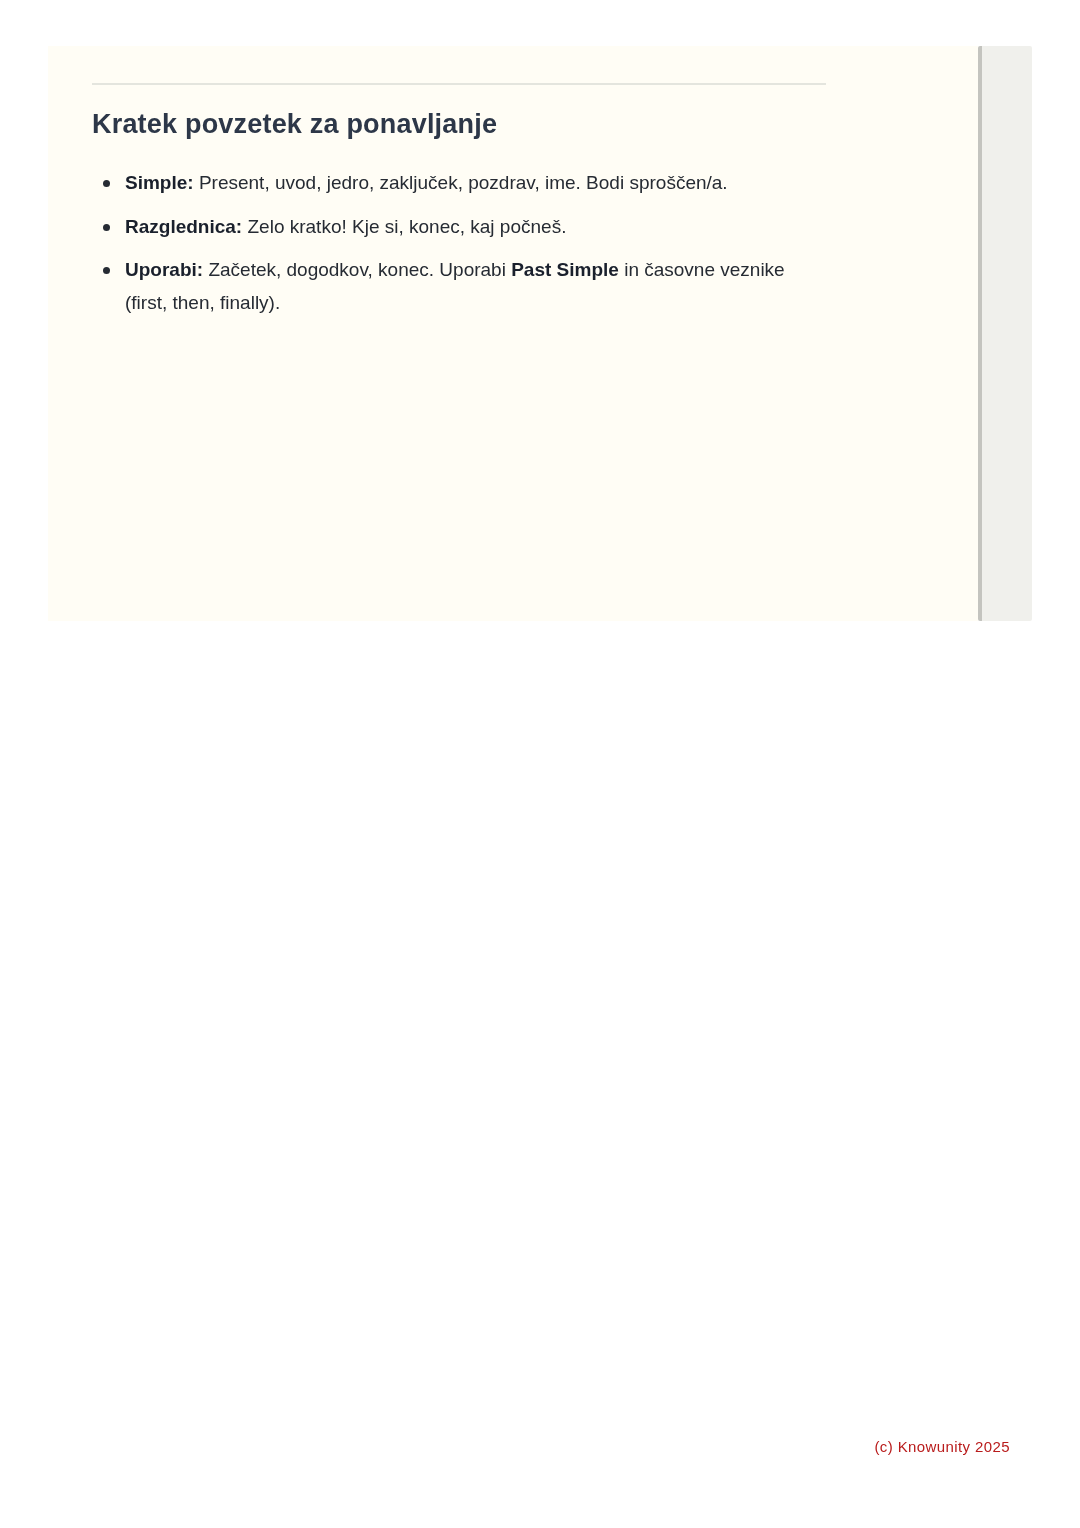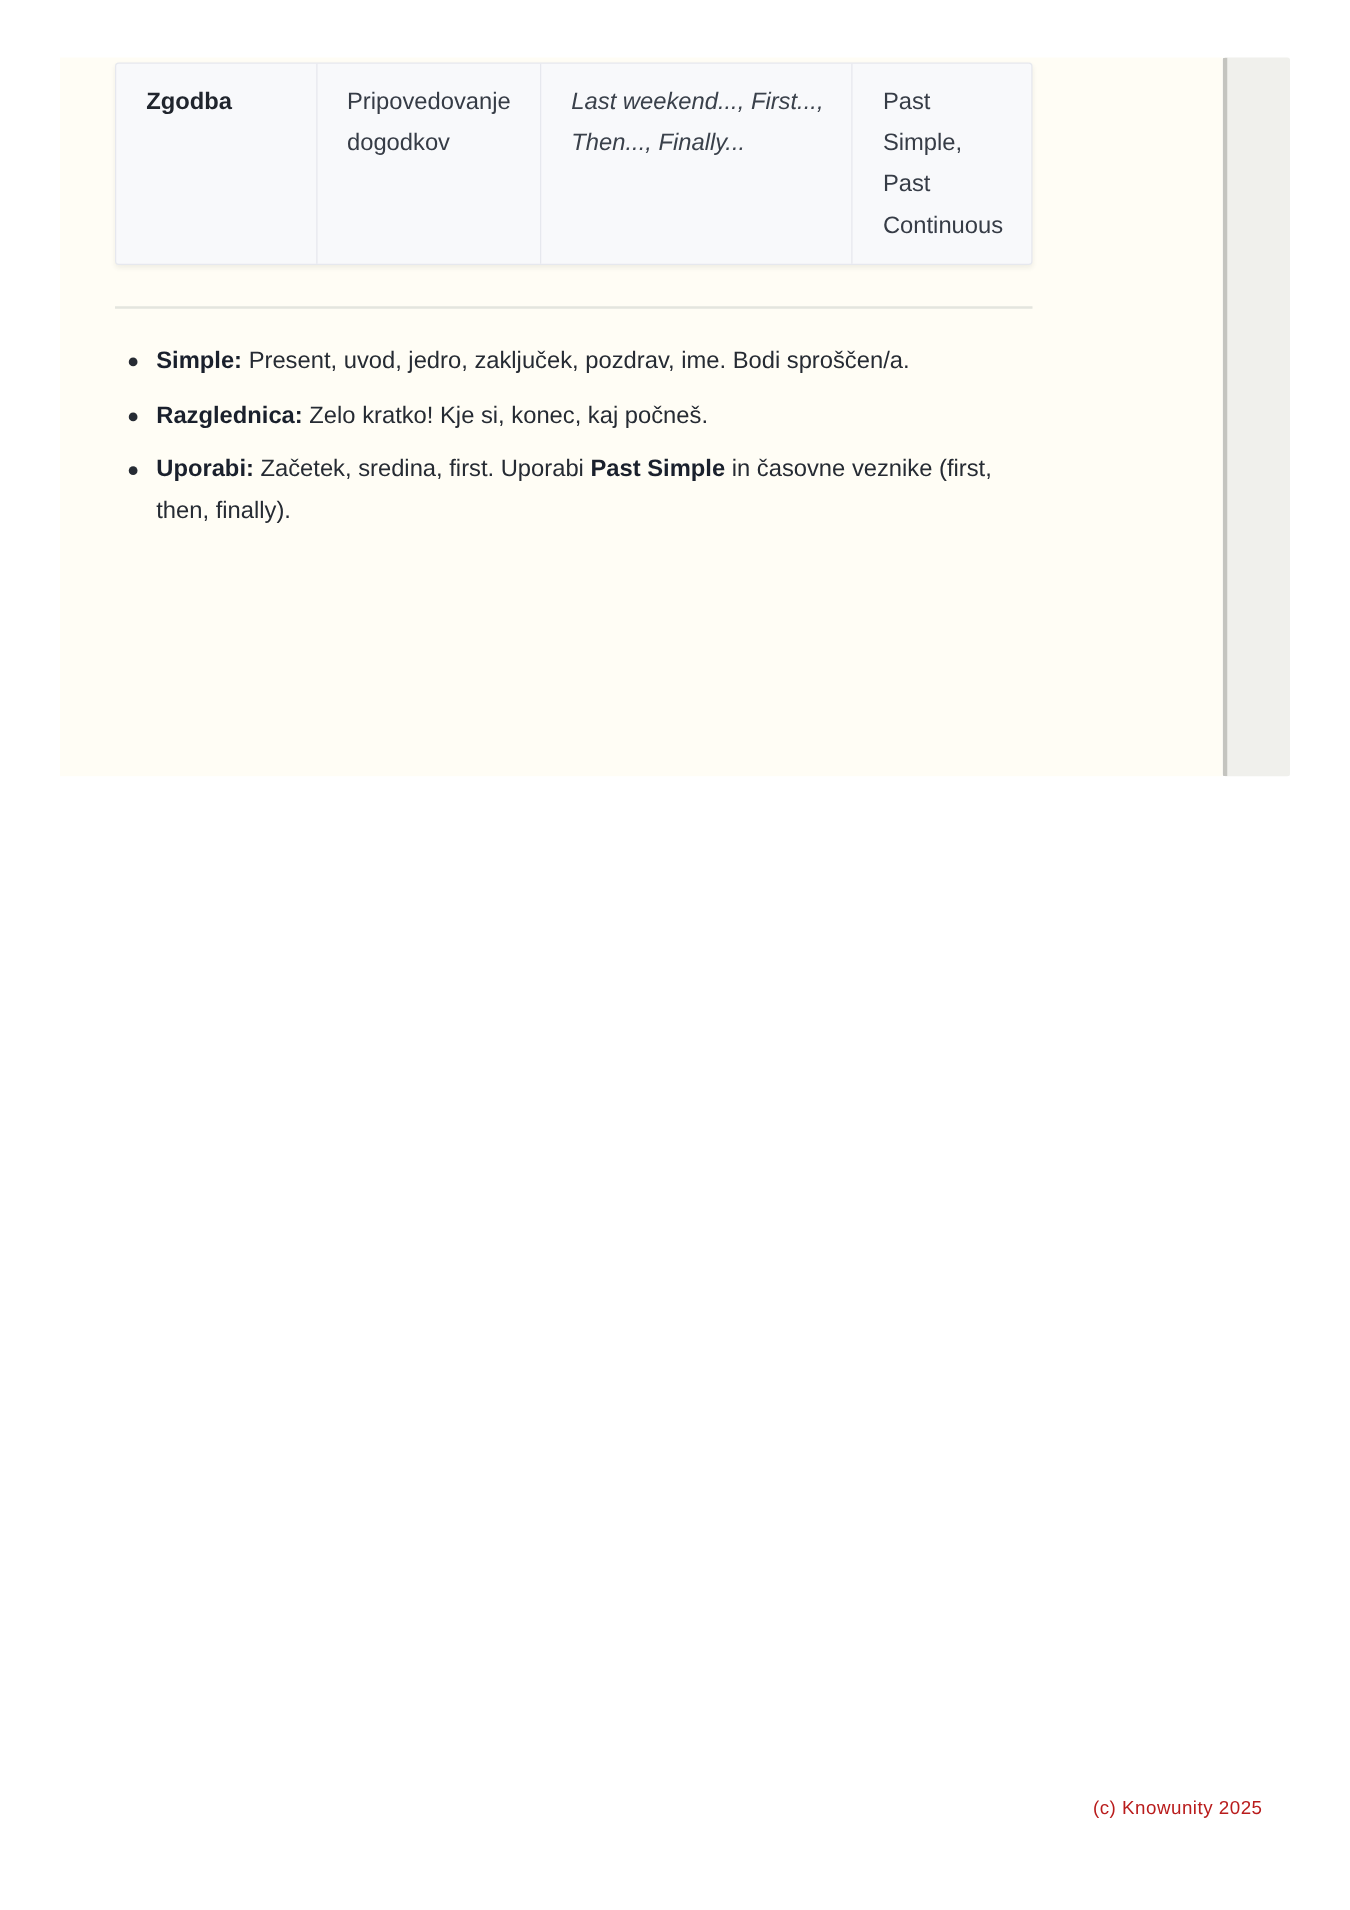--- a/index.html
+++ b/index.html
@@ -109,34 +109,29 @@
     color: #b91c1c;
   }
 </style>
 </head>
 <body>
 
 <div class="page">
 
   <div class="panel">
 
-    <div class="gtable">
-      <div class="gcell c1"><span>Zgodba</span></div>
-      <div class="gcell c2"><span>Pripovedovanje dogodkov</span></div>
-      <div class="gcell c3"><span>Last weekend..., First..., Then..., Finally...</span></div>
-      <div class="gcell c4"><span>Past Simple, Past Continuous</span></div>
-    </div>
 
     <hr class="divider">
 
+    <h2 class="section-heading">Kratek povzetek za ponavljanje</h2>
 
     <ul class="summary-list">
       <li><span class="b">Simple:</span><span> Present, uvod, jedro, zaključek, pozdrav, ime. Bodi sproščen/a.</span></li>
       <li><span class="b">Razglednica:</span><span> Zelo kratko! Kje si, konec, kaj počneš.</span></li>
-      <li><span class="b">Uporabi:</span><span> Začetek, sredina, first. Uporabi </span><span class="b">Past Simple</span><span> in časovne veznike (first, then, finally).</span></li>
+      <li><span class="b">Uporabi:</span><span> Začetek, dogodkov, konec. Uporabi </span><span class="b">Past Simple</span><span> in časovne veznike (first, then, finally).</span></li>
     </ul>
 
   </div>
 
   <div class="scroll-strip"></div>
 
   <div class="footer">(c) Knowunity 2025</div>
 
 </div>
 

